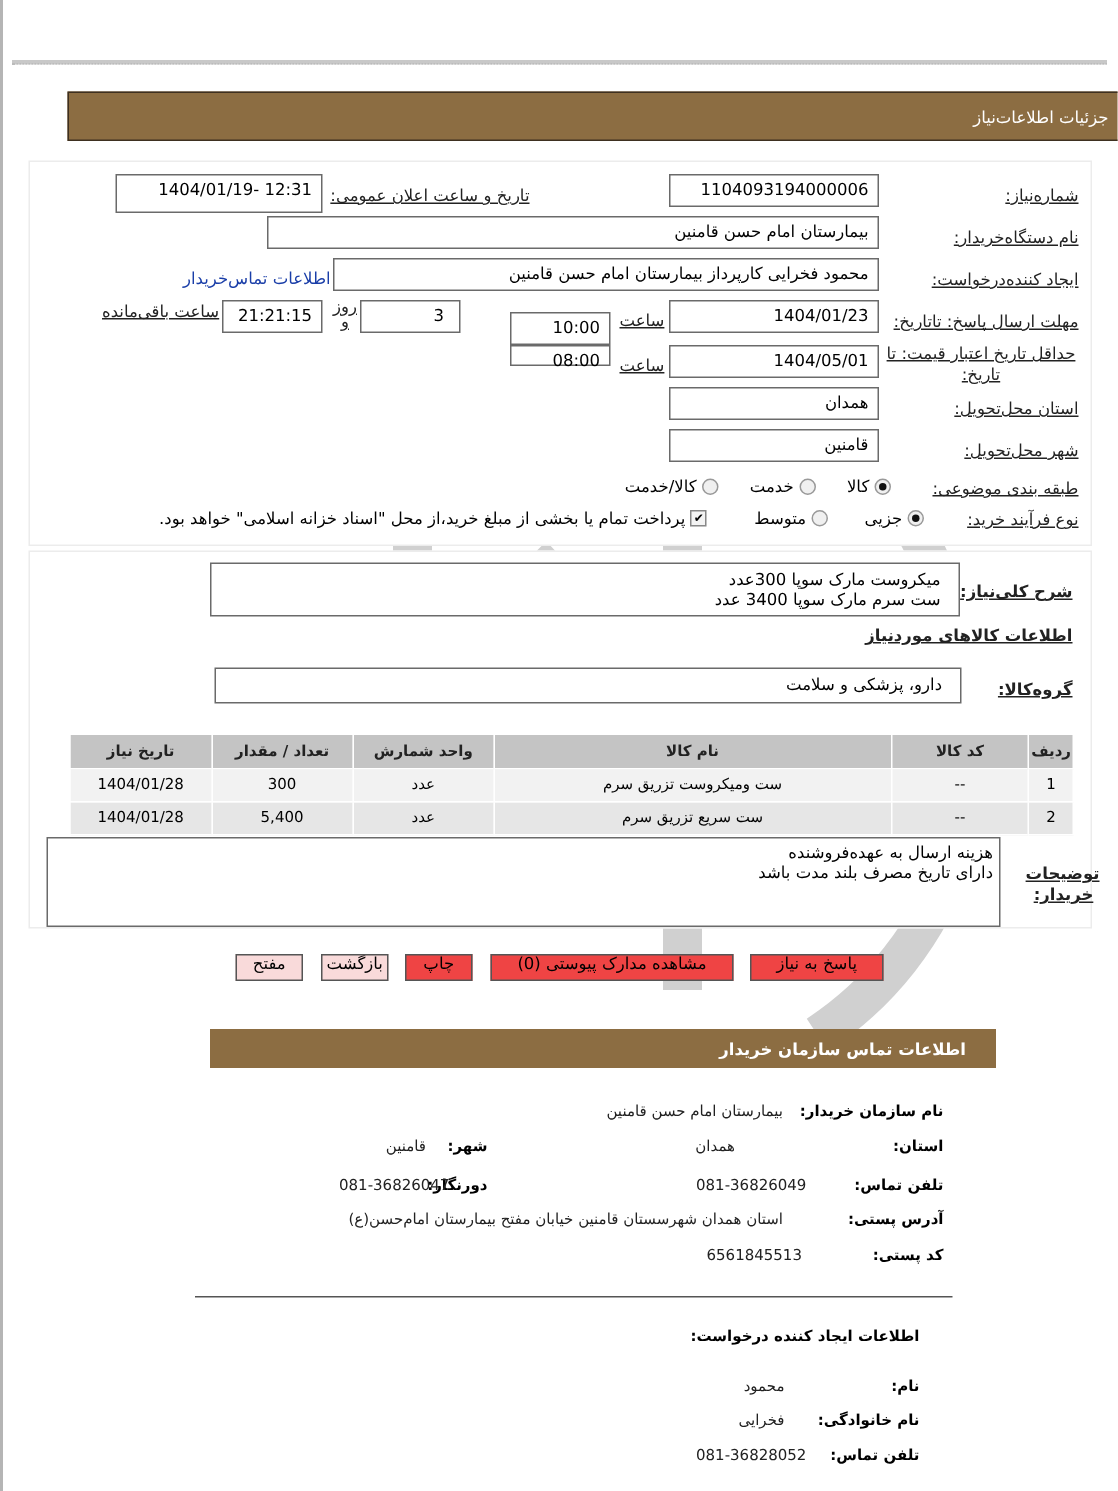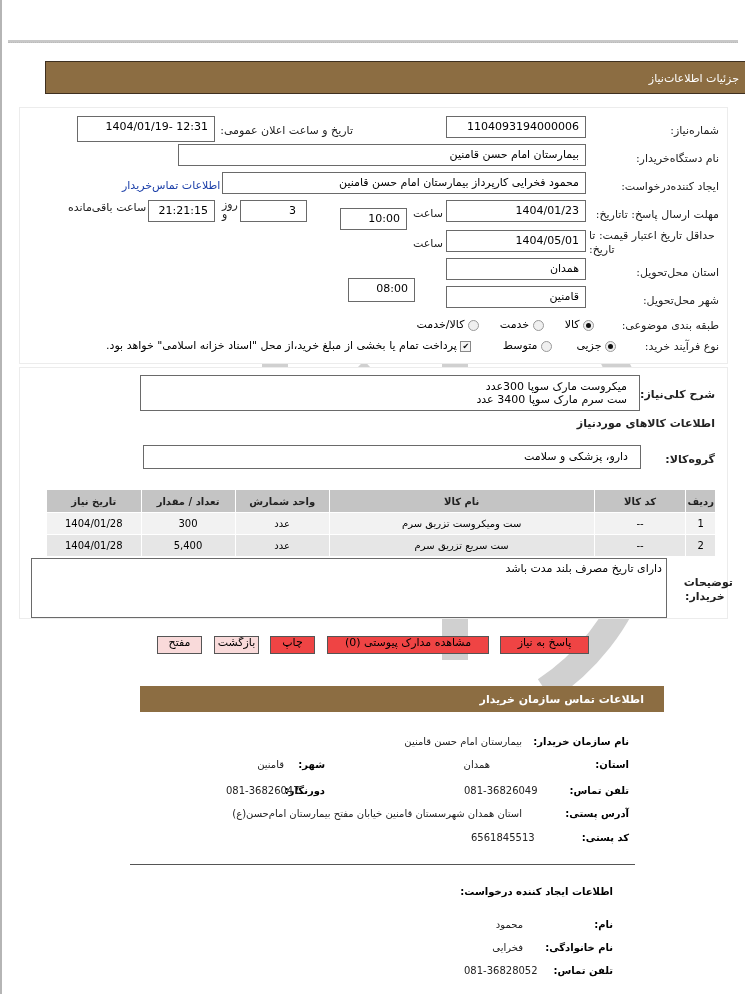--- a/index.html
+++ b/index.html
@@ -10,21 +10,21 @@
   .left-rule { position:absolute; left:0; top:0; width:2px; height:994px; background:#b5b5b5; }
   .top-rule { position:absolute; left:8px; top:40px; width:730px; height:2px; background:#c8c8c8; border-bottom:1px dotted #bbb; }
   .header-bar {
     position:absolute; background:#8c6d42; color:#fff;
     border:1px solid #3e3020; box-sizing:border-box;margin-left:28px;
   }
   .header-bar .t { position:absolute; right:18px; top:10px; font-size:11px; }
   .panel { position:absolute; border:1px solid #ececec; background:#fff; box-sizing:border-box; }
   .watermark { position:absolute; left:25px; top:270px; width:700px; height:440px; pointer-events:none; }
   .abs { position:absolute; white-space:nowrap; }
-  .lbl { font-size:11px; color:#222; direction:rtl; text-align:left; }
+  .lbl { font-size:11px; color:#222; direction:rtl; text-align:center;text-decoration:underline; }
   .box { position:absolute; border:1px solid #6a6a6a; background:#fff; box-sizing:border-box; font-size:11px; padding:0 6px; line-height:20px; text-align:right; direction:rtl; }
   .box.ltr { direction:ltr; text-align:right; }
   .link { color:#1a3ea8; font-size:11px; }
   .radio { display:inline-block; width:9px; height:9px; border-radius:50%; border:1px solid #999; background:#f0f0f0; position:relative; vertical-align:middle; }
   .radio.on::after { content:""; position:absolute; left:2px; top:2px; width:5px; height:5px; border-radius:50%; background:#111; }
   .check { display:inline-block; width:9px; height:9px; border:1px solid #888; background:#f4f4f4; font-size:8px; line-height:9px; text-align:center; vertical-align:middle; }
   .bold { font-weight:bold; }
   table.items { position:absolute; left:46px; top:489px; width:670px; border-collapse:collapse; font-size:10px; direction:rtl; }
   table.items th { background:#c4c4c4; color:#222; height:20px; border:1px solid #fff; font-weight:bold; }
   table.items td { height:19px; text-align:center; border:1px solid #fff; }
@@ -79,21 +79,21 @@
 <span class="abs lbl" style="left:413px; top:207px;">ساعت</span>
 <div class="box ltr" style="left:340px; top:200px; width:67px; height:22px;margin-top:8px;">10:00</div>
 <div class="box ltr" style="left:240px; top:200px; width:67px; height:22px; padding-right:10px;">3</div>
 <span class="abs lbl" style="left:222px; top:200px; width:16px; white-space:normal; line-height:10px;">روز و</span>
 <div class="box ltr" style="left:148px; top:200px; width:67px; height:22px;">21:21:15</div>
 <span class="abs lbl" style="left:68px; top:201px;">ساعت باقی‌مانده</span>
 
 <span class="abs lbl" style="right:26px; top:229px; width:130px; white-space:normal; line-height:14px;">حداقل تاریخ اعتبار قیمت: تا تاریخ:</span>
 <div class="box ltr" style="left:446px; top:230px; width:140px; height:22px;">1404/05/01</div>
 <span class="abs lbl" style="left:413px; top:237px;">ساعت</span>
-<div class="box ltr" style="left:348px; top:230px; width:67px; height:24px;margin-top:48px;">08:00</div>
+<div class="box ltr" style="left:340px; top:230px; width:67px; height:14px;">08:00</div>
 
 <span class="abs lbl" style="right:26px; top:266px;">استان محل‌تحویل:</span>
 <div class="box" style="left:446px; top:258px; width:140px; height:22px;">همدان</div>
 
 <span class="abs lbl" style="right:26px; top:294px;">شهر محل‌تحویل:</span>
 <div class="box" style="left:446px; top:286px; width:140px; height:22px;">قامنین</div>
 
 <span class="abs lbl" style="right:26px; top:319px;">طبقه بندی موضوعی:</span>
 <div class="abs" style="right:151px; top:318px; direction:rtl; font-size:11px;">
   <span><span class="radio on"></span> <span>کالا</span></span>
@@ -151,20 +151,21 @@
       <td>ست سریع تزریق سرم</td>
       <td>عدد</td>
       <td>5,400</td>
       <td>1404/01/28</td>
     </tr>
   </tbody>
 </table>
 
 <span class="abs lbl bold" style="right:12px; top:576px; width:48px; white-space:normal; line-height:14px;">توضیحات خریدار:</span>
 <div class="box" style="left:31px; top:558px; width:636px; height:60px; line-height:13px; padding-top:3px; padding-right:4px;">
+  <div>هزینه ارسال به عهده‌فروشنده</div>
   <div>دارای تاریخ  مصرف بلند مدت باشد</div>
 </div>
 
 <div class="btn green" style="left:500px; top:636px; width:89px;">پاسخ به نیاز</div>
 <div class="btn green" style="left:327px; top:636px; width:162px;">مشاهده مدارک پیوستی (0)</div>
 <div class="btn green" style="left:270px; top:636px; width:45px;">چاپ</div>
 <div class="btn red" style="left:214px; top:636px; width:45px;">بازگشت</div>
 <div class="btn red" style="left:157px; top:636px; width:45px;">مفتح</div>
 
 <div class="header-bar" style="left:112px; top:686px; width:524px; height:26px; border:none;">

